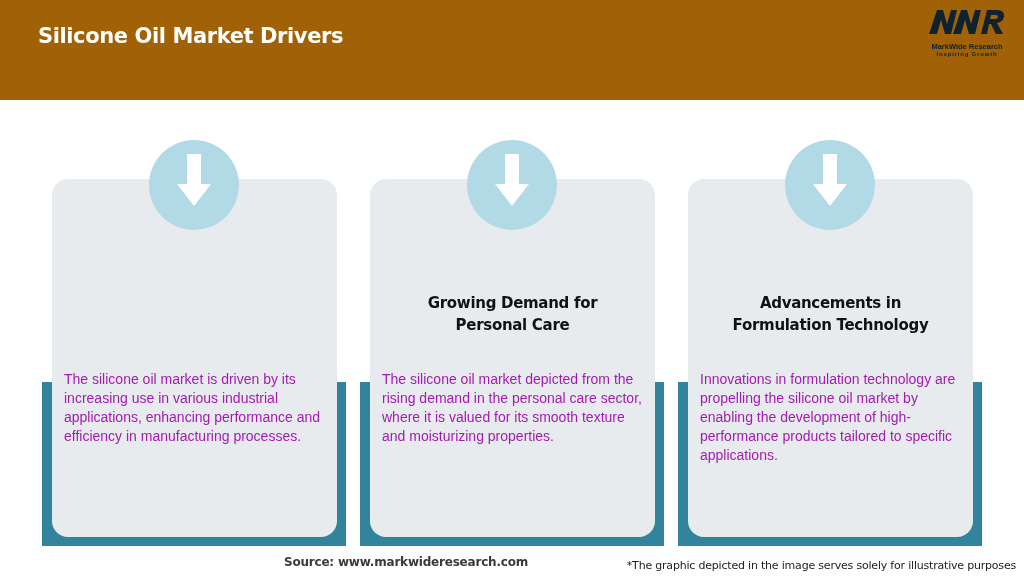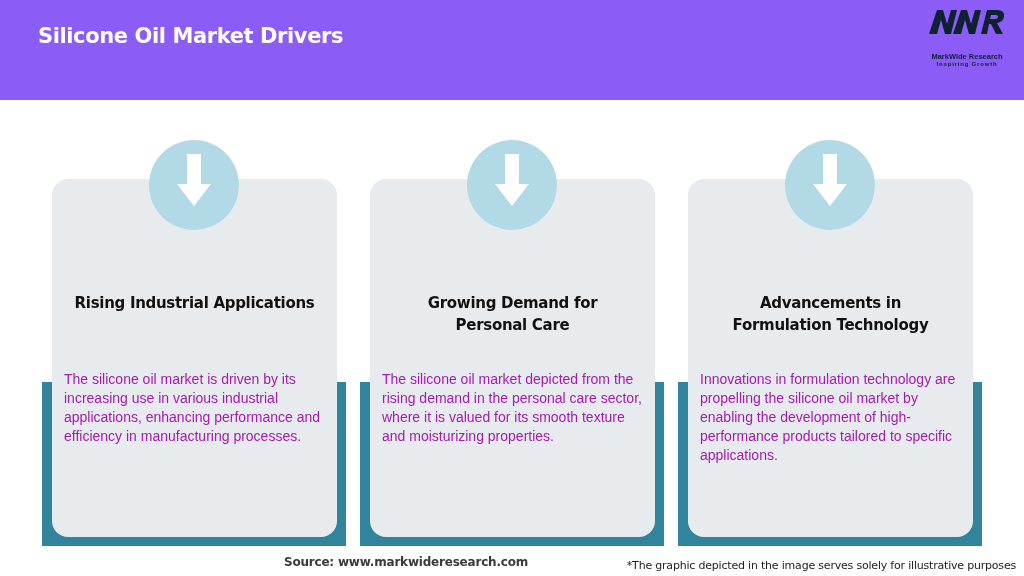--- a/index.html
+++ b/index.html
@@ -1,24 +1,24 @@
 <!DOCTYPE html>
 <html><head>
 <meta charset="utf-8">
 <style>
   * { margin: 0; padding: 0; box-sizing: border-box; }
   html, body { width: 1024px; height: 576px; overflow: hidden; background: #ffffff; }
   body { position: relative; font-family: "Liberation Sans", sans-serif; }
 
-  .header { position: absolute; left: 0; top: 0; width: 1024px; height: 100px; background: #8b5cf6; }
+  .header { position: absolute; left: 0; top: 0; width: 1024px; height: 100px; background: #a16207; }
   .title { position: absolute; left: 38px; top: 24px; font-family: "DejaVu Sans", sans-serif; font-weight: bold; font-size: 21px; color: #ffffff; letter-spacing: -0.4px; }
 
   .logo { position: absolute; left: 920px; top: 8px; width: 94px; height: 50px; text-align: center; }
   .logo-mark { display: block; margin: 0 auto; }
-  .logo-name { font-family: "Liberation Sans", sans-serif; font-weight: bold; font-size: 7.5px; color: #0e2230; line-height: 8px; margin-top: 17px; }
+  .logo-name { font-family: "Liberation Sans", sans-serif; font-weight: bold; font-size: 7.5px; color: #0e2230; line-height: 8px; margin-top: 7px; }
   .logo-tag { font-family: "Liberation Sans", sans-serif; font-weight: bold; font-size: 6px; color: #0e2230; letter-spacing: 0.8px; line-height: 7px; }
 
   .card-wrap { position: absolute; top: 140px; width: 304px; height: 410px; }
   .card-back { position: absolute; left: 0; top: 242px; width: 304px; height: 164px; background: #31849b; }
   .card { position: absolute; left: 10px; top: 39px; width: 285px; height: 358px; background: #e8ebee; border-radius: 16px; }
   .circle { position: absolute; top: 0; width: 90px; height: 90px; border-radius: 50%; background: #b2d9e6; left: 50%; margin-left: -45px; }
   .circle svg { position: absolute; left: 0; top: 0; }
   .card-title { position: absolute; left: 0; top: 113px; width: 100%; text-align: center; font-family: "DejaVu Sans", sans-serif; font-weight: bold; font-size: 15px; line-height: 22px; color: #111111; letter-spacing: -0.3px; }
   .card-body { position: absolute; left: 12px; top: 191px; width: 268px; font-family: "Liberation Sans", sans-serif; font-size: 14px; line-height: 19px; color: #a21caf; }
 
@@ -39,21 +39,20 @@
       </g>
     </svg>
     <div class="logo-name">MarkWide Research</div>
     <div class="logo-tag">Inspiring Growth</div>
   </div>
 </div>
 
 <div class="card-wrap" style="left:42px;">
   <div class="card-back"></div>
   <div class="card">
-    <div class="card-title">Rising Industrial Applications</div>
     <div class="card-body">The silicone oil market is driven by its increasing use in various industrial applications, enhancing performance and efficiency in manufacturing processes.</div>
   </div>
   <div class="circle">
     <svg width="90" height="90" viewBox="0 0 90 90">
       <polygon points="38,14 52,14 52,44 62,44 45,66 28,44 38,44" fill="#ffffff"></polygon>
     </svg>
   </div>
 </div>
 
 <div class="card-wrap" style="left:360px;">

